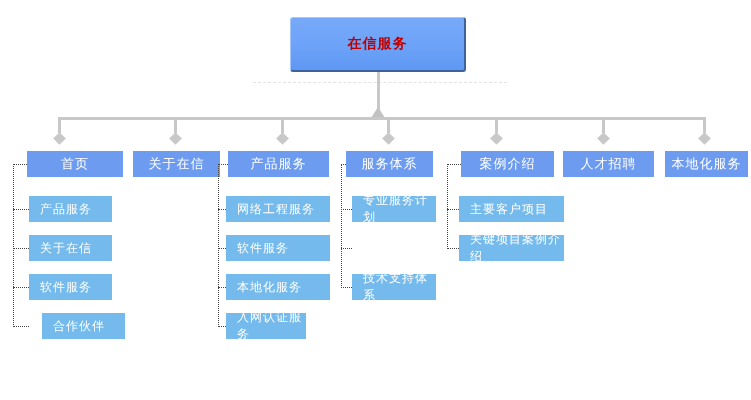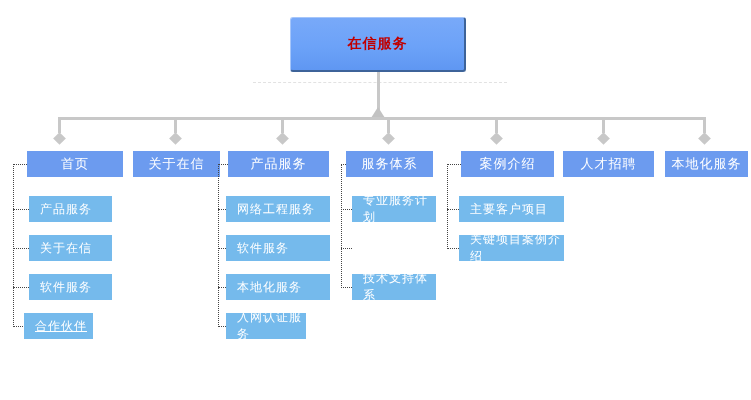--- a/index.html
+++ b/index.html
@@ -121,21 +121,21 @@
   <div class="dot-h" style="left:13px;top:326px;width:16px;"></div>
   <div class="node-child" style="left:29px;top:196px;width:83px;">
       <span>产品服务</span>
     </div>
   <div class="node-child" style="left:29px;top:235px;width:83px;">
       <span>关于在信</span>
     </div>
   <div class="node-child" style="left:29px;top:274px;width:83px;">
       <span>软件服务</span>
     </div>
-  <div class="node-child" style="left:24px;top:313px;width:69px;text-decoration:underline;">
+  <div class="node-child" style="left:42px;top:313px;width:83px;">
       <span>合作伙伴</span>
     </div>
 
   <div class="dot-v" style="left:218px;top:164px;height:163px;"></div>
   <div class="dot-h" style="left:218px;top:164px;width:10px;"></div>
   <div class="dot-h" style="left:218px;top:209px;width:8px;"></div>
   <div class="dot-h" style="left:218px;top:248px;width:8px;"></div>
   <div class="dot-h" style="left:218px;top:287px;width:8px;"></div>
   <div class="dot-h" style="left:218px;top:326px;width:8px;"></div>
   <div class="node-child" style="left:226px;top:196px;width:104px;">

